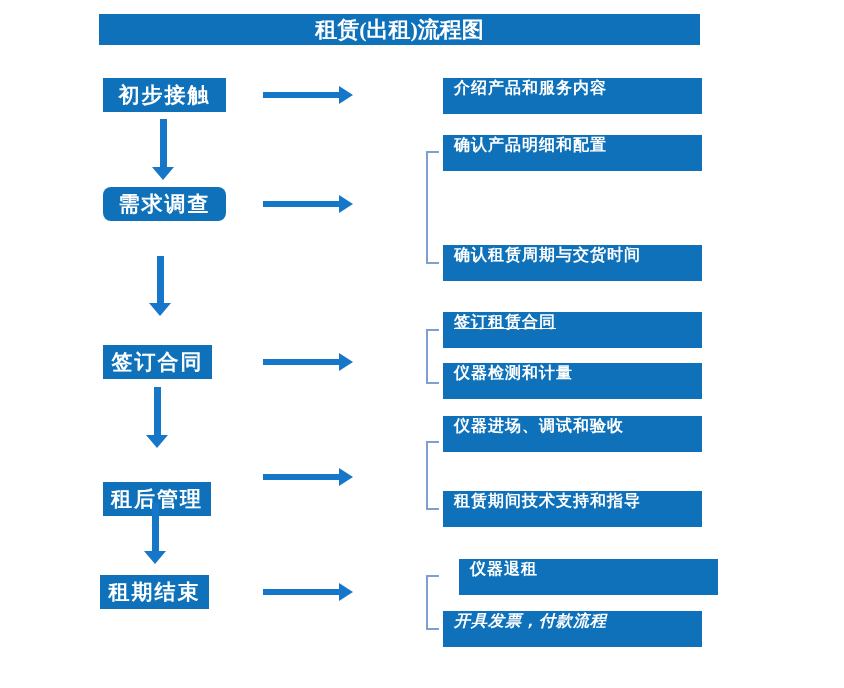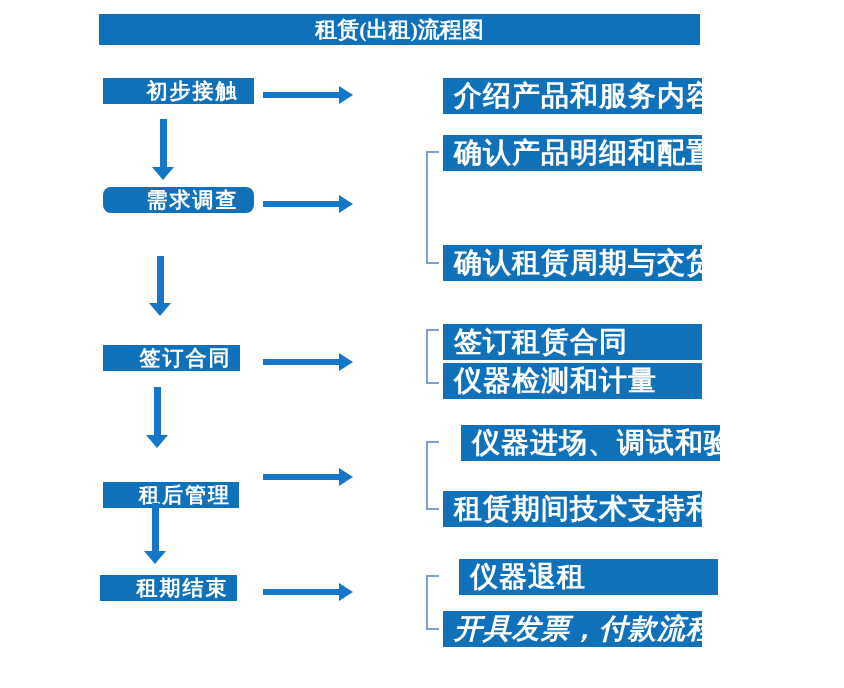--- a/index.html
+++ b/index.html
@@ -20,46 +20,46 @@
     overflow: hidden;
   }
   .title-bar {
     position: absolute; left: 99px; top: 14px; width: 601px; height: 31px;
     background: var(--primary);
     display: flex; align-items: center; justify-content: center;
   }
   .title-text { color: var(--text); font-weight: bold; font-size: 22px; }
 
   .stage {
-    position: absolute; height: 26px;
+    position: absolute; height: 34px;
     background: var(--primary); color: var(--text);
     font-weight: bold; font-size: 21px; letter-spacing: 2px;
-    display: flex; align-items: center; justify-content: center; padding-left: 28px;
+    display: flex; align-items: center; justify-content: center;
   }
   .s1 { left: 103px; top:  78px; width: 123px; }
   .s2 { left: 103px; top: 187px; width: 123px; border-radius: 8px; }
   .s3 { left: 103px; top: 345px; width: 109px; }
   .s4 { left: 103px; top: 460px; width: 108px; margin-top: 22px; }
   .s5 { left: 100px; top: 575px; width: 109px; }
 
   .detail {
     position: absolute; left: 443px; width: 259px; height: 36px;
     background: var(--primary); color: var(--text);
-    font-weight: bold; font-size: 28px; letter-spacing: 1px;
-    display: flex; align-items: center;
+    font-weight: bold; font-size: 16px; letter-spacing: 1px;
+    display: flex; align-items: flex-start;
     padding-left: 11px; box-sizing: border-box;
     white-space: nowrap;
   }
   .r1 { top:  78px; }
   .r2 { top: 135px; }
   .r3 { top: 186px; }
   .r4 { top: 245px; }
-  .r5 { top: 324px; }
+  .r5 { top: 312px; text-decoration: underline; }
   .r6 { top: 363px; }
-  .r7 { top: 425px; margin-left: 18px; }
+  .r7 { top: 416px; }
   .r8 { top: 491px; }
   .r9 { top: 559px; margin-left: 16px; }
   .r10{ top: 611px; font-style: italic; }
 
   .harrow {
     position: absolute; left: 263px; width: 90px; height: 18px;
     display: flex; align-items: center;
   }
   .harrow .shaft { display: block; flex: 1 1 auto; height: 6px; background: var(--arrow); }
   .harrow .head {

